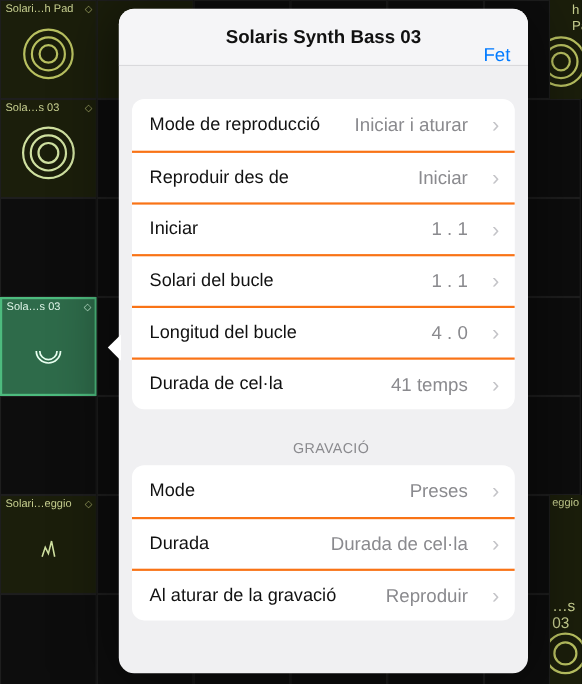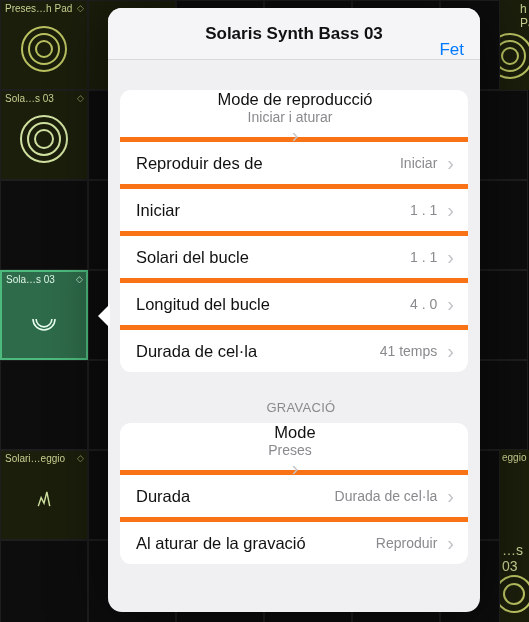--- a/index.html
+++ b/index.html
@@ -90,42 +90,42 @@
   }
   .group {
     background: #fff;
     border-radius: 11px;
     overflow: hidden;
   }
   .row {
     display: flex; align-items: center;
     height: 47px;
     padding: 0 14px 0 16px;
-    border-top: 5px solid #f97316;
-  }
-  .row:first-child { border-top: none; flex-direction: column; }
+    border-top: 2px solid #f97316;
+  }
+  .row:first-child { border-top: none; }
   .row .label { font-size: 16.5px; color: #111; flex: 0 0 auto; }
   .row .spacer { flex: 1; }
-  .row .value { font-size: 14px; color: #8a8a8e; margin-right: 10px; }
+  .row .value { font-size: 17px; color: #8a8a8e; margin-right: 22px; }
   .row .chev  { color: #c4c4c8; font-size: 20px; line-height: 1; }
 
   .section-title {
     font-size: 13px; color: #8a8a8e;
     margin: 28px 4px 8px 18px;
     letter-spacing: .3px;
     text-align: center;
   }
 </style>
 </head>
 <body>
 
 <div class="bg-grid">
 
   <div class="cell filled">
-    <span class="label">Preses…h Pad</span>
+    <span class="label">Solari…h Pad</span>
     <span class="updown">◇</span>
     <svg class="wave" width="56" height="56" viewBox="0 0 56 56">
         <g fill="none" stroke="#b8c060" stroke-width="2">
           <circle cx="28" cy="28" r="8"></circle>
           <circle cx="28" cy="28" r="15"></circle>
           <circle cx="28" cy="28" r="22"></circle>
         </g>
       </svg>
   </div>
   <div class="cell filled">

